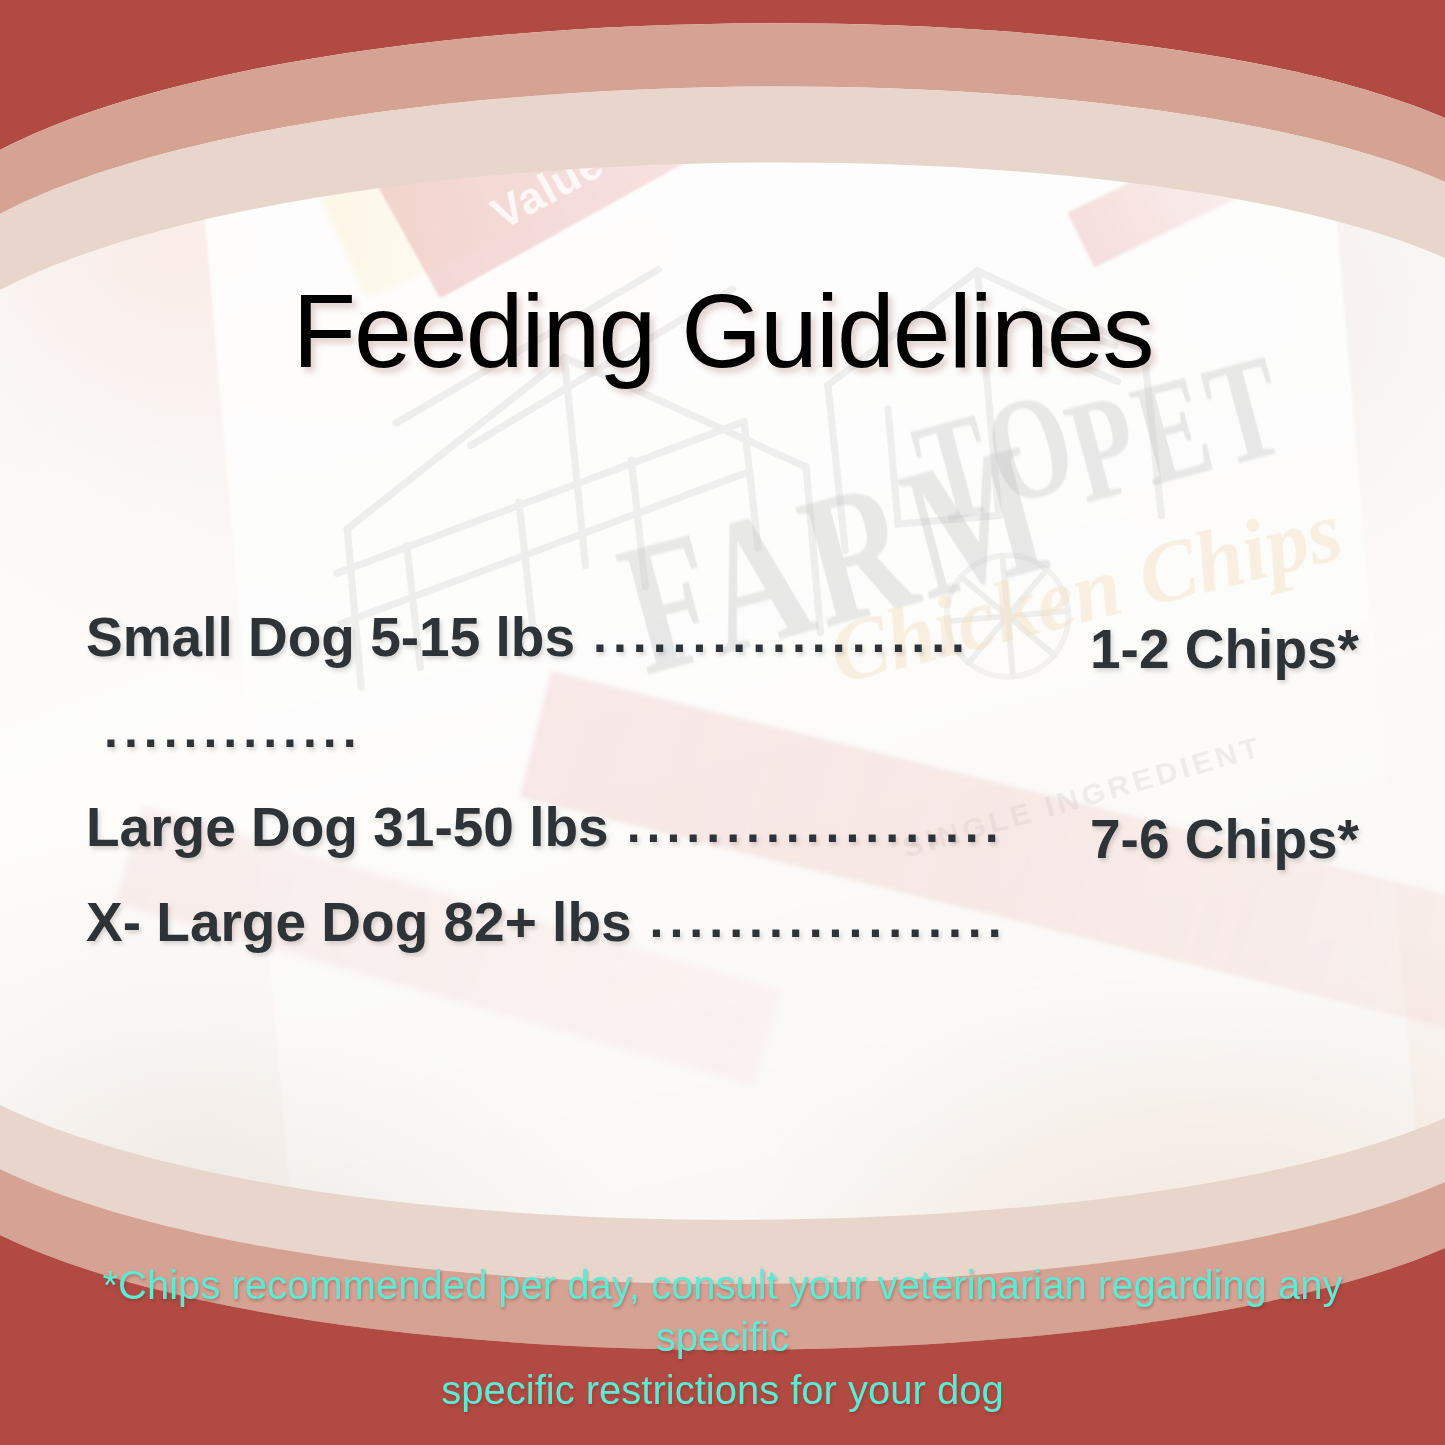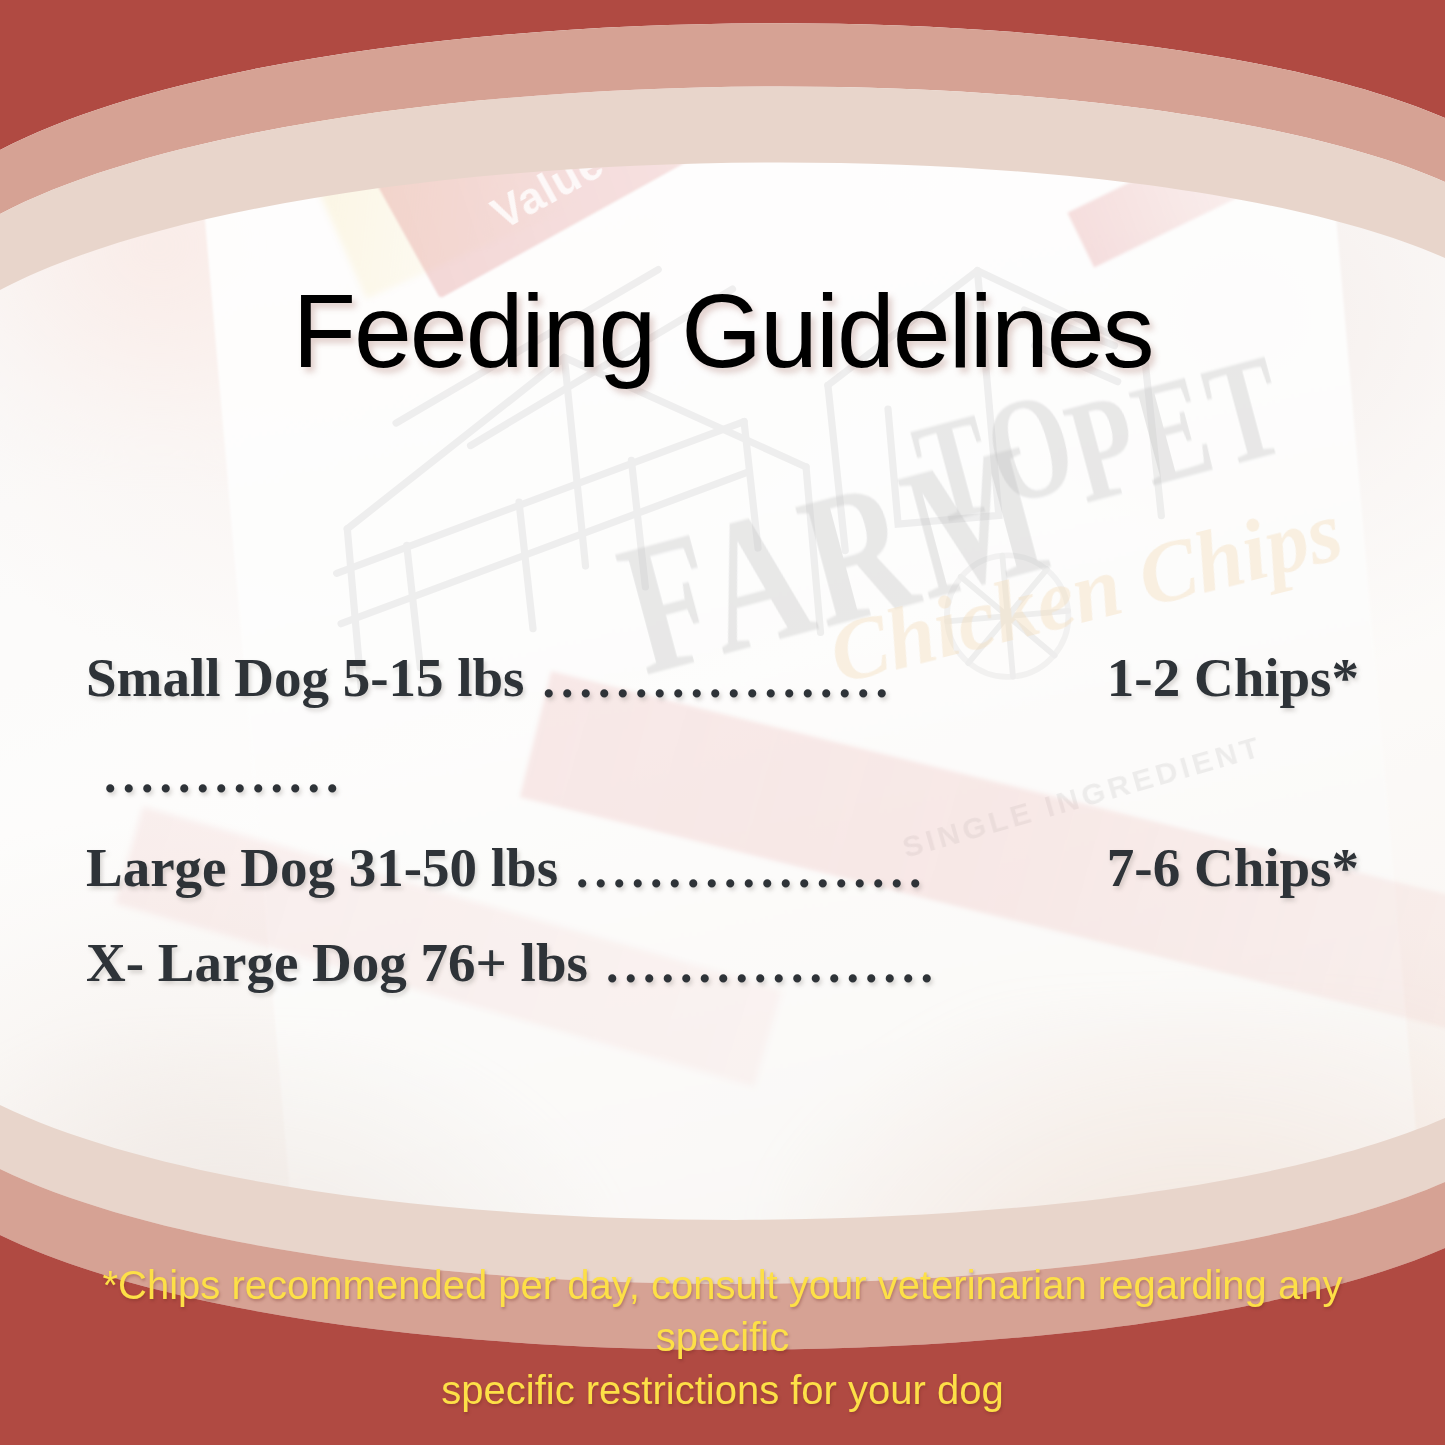--- a/index.html
+++ b/index.html
@@ -256,22 +256,22 @@
   }
 
   .rows {
     position: absolute;
     left: 86px;
     right: 86px;
     top: 610px;
   }
   .row {
     display: flex;
-    align-items: flex-end;
-    font-family: Liberation Serif, serif;
+    align-items: flex-start;
+    font-family: Liberation Sans, sans-serif;
     font-weight: 700;
     font-size: 55px;
     line-height: 1.0;
     color: #2e3338;
     height: 95px;
     white-space: nowrap;
     text-shadow: 2px 3px 4px rgba(120,110,105,0.28);
     user-select: none;
   }
   .row .label { flex: 0 0 auto; }
@@ -293,21 +293,21 @@
   .footnote {
     position: absolute;
     left: 60px;
     right: 60px;
     bottom: 28px;
     text-align: center;
     font-family: "Liberation Sans", sans-serif;
     font-weight: 400;
     font-size: 40px;
     line-height: 1.32;
-    color: #fde047;
+    color: #5eead4;
     text-shadow: 1px 2px 3px rgba(110,40,34,0.35);
     user-select: none;
   }
 </style>
 </head>
 <body>
 
 <div class="card">
 
   <div class="photo-layer">
@@ -395,21 +395,21 @@
         <span class="leader">.............</span>
       </div>
 
       <div class="row">
         <span class="label">Large Dog 31-50 lbs</span>
         <span class="leader">...................</span>
         <span class="amount">7-6 Chips*</span>
       </div>
 
       <div class="row">
-        <span class="label">X- Large Dog 76+ lbs</span>
+        <span class="label">X- Large Dog 82+ lbs</span>
         <span class="leader">..................</span>
       </div>
 
     </div>
 
     <div class="footnote">
       <div>*Chips recommended per day, consult your veterinarian regarding any specific</div>
       <div>specific restrictions for your dog</div>
     </div>
 

